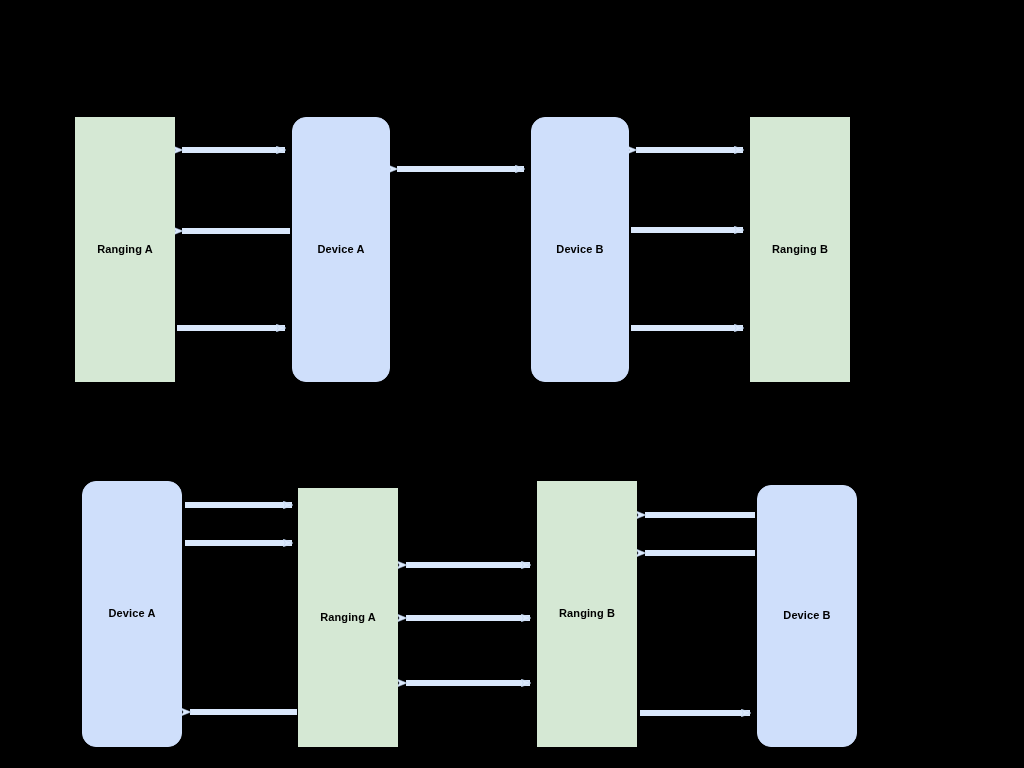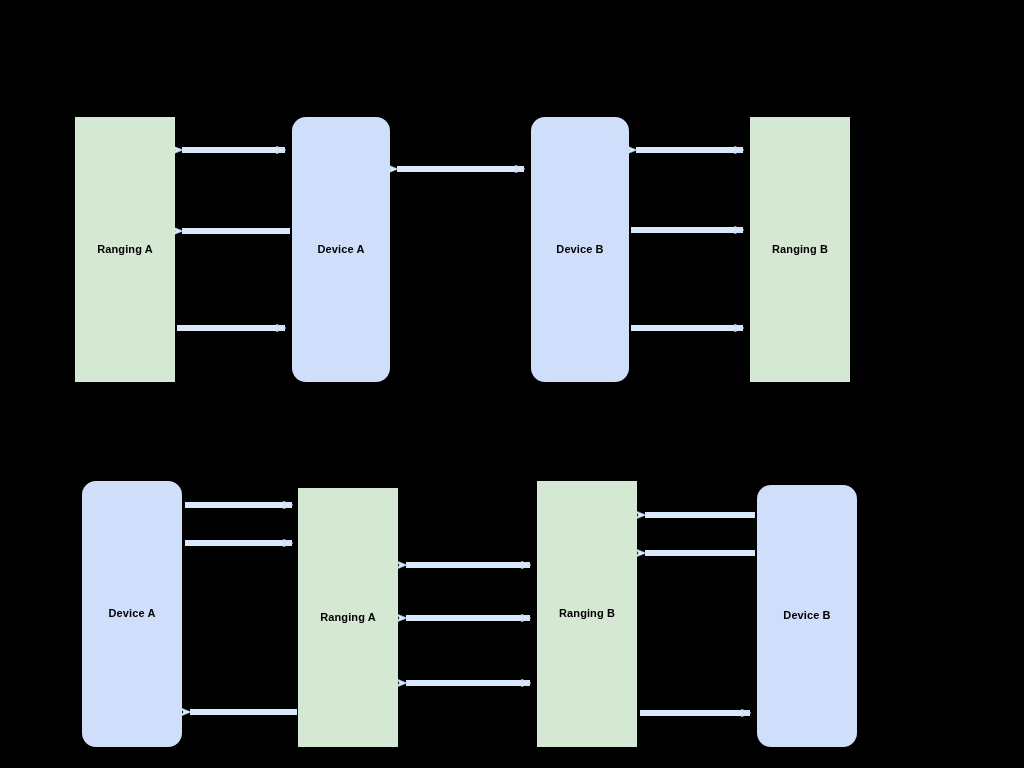--- a/index.html
+++ b/index.html
@@ -36,21 +36,21 @@
     line-height: 1.2;
     user-select: none;
   }
   .node.green {
     background: #d5e8d4;
     border: 1px solid #d5e8d4;
     border-radius: 0px;
   }
   .node.blue {
     background: #cfdffb;
-    border: 6px solid #4c1d95;
+    border: 1px solid #4c1d95;
     border-radius: 14px;
   }
   .arrow-layer {
     position: absolute;
     left: 0; top: 0;
     width: 1024px;
     height: 768px;
     pointer-events: none;
   }
   .node-label {

